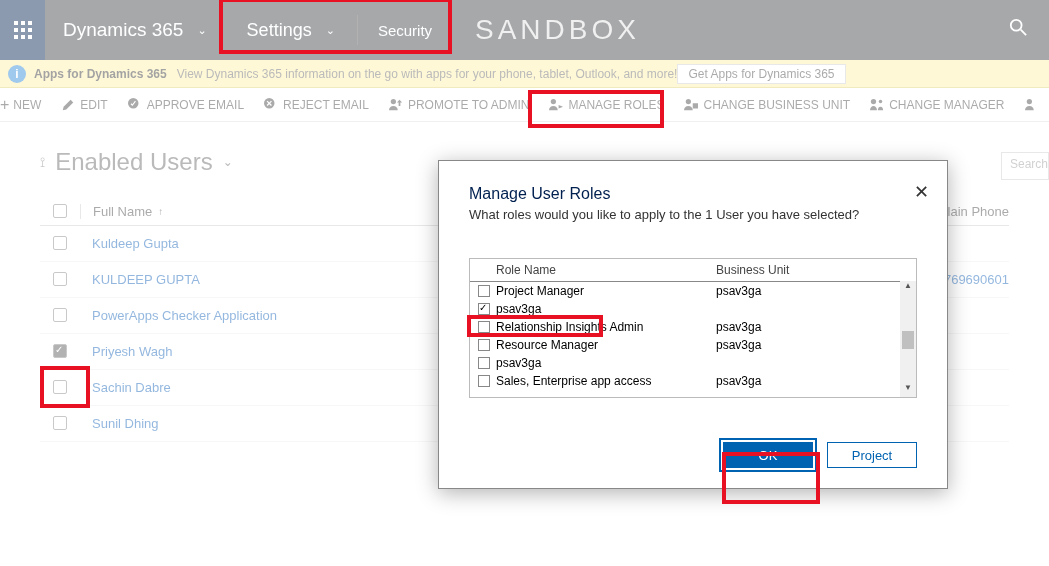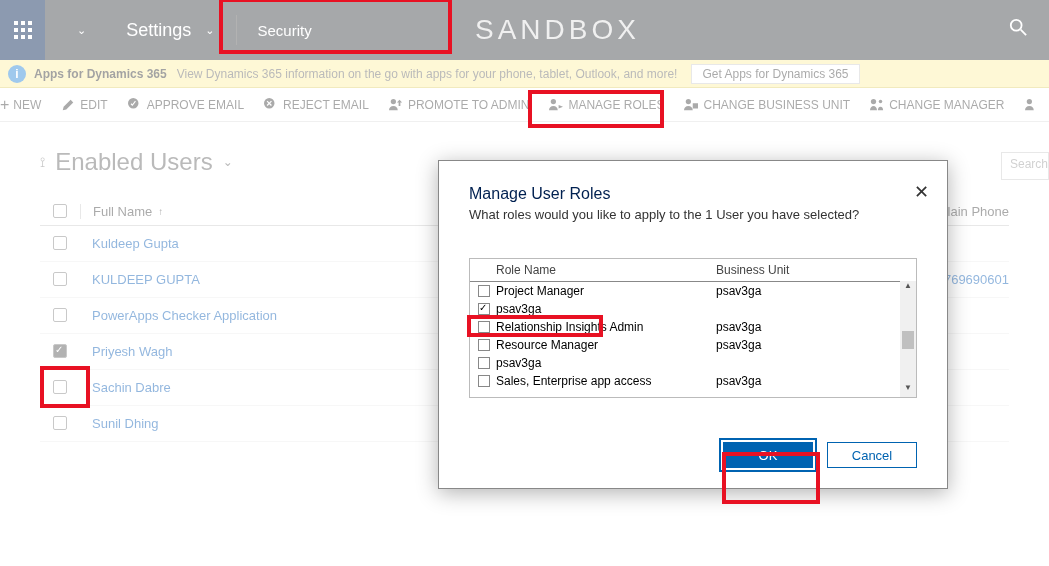--- a/index.html
+++ b/index.html
@@ -15,21 +15,21 @@
   .nav-settings .nav-chevron { margin-left: 14px; }
   .nav-security { display: flex; align-items: center; padding: 0 20px; font-size: 15px; border-left: 1px solid #555; height: 30px; align-self: center; }
   .nav-sandbox { position: absolute; left: 50%; transform: translateX(-30%); top: 0; height: 60px; display: flex; align-items: center; font-size: 28px; letter-spacing: 4px; font-weight: 300; color: #ddd; }
   .nav-search-icon { position: absolute; right: 22px; top: 18px; }
   .nav-search-icon svg { width: 18px; height: 18px; stroke: #fff; fill: none; }
 
   
   .infobar { height: 28px; background: #fdf0a5; border-bottom: 1px solid #e0d070; display: flex; align-items: center; padding-left: 8px; font-size: 12px; color: #333; }
   .info-icon { width: 18px; height: 18px; background: #2b88d8; border-radius: 50%; color:#fff; display:flex;align-items:center;justify-content:center;font-weight:bold;font-size:12px;margin-right:8px; }
   .infobar .bold { font-weight: 600; margin-right: 10px; }
-  .infobar .desc { color: #666; margin-right: 14px; }
+  .infobar .desc { color: #666; margin-right: 0; }
   .infobar .linkbtn { background: #fff; border:1px solid #ccc; padding:2px 10px; font-size:12px; color:#444; }
 
   
   .cmdbar { height: 34px; border-bottom: 1px solid #ddd; display: flex; align-items: center; padding-left: 0; font-size: 12px; color:#444; }
   .cmdbar .cmd { display:flex; align-items:center; margin-right: 20px; white-space: nowrap; }
   .cmdbar .cmd svg { width:14px; height:14px; margin-right:5px; fill:#444; }
   .cmdbar .cmd.plus::before { content:"+"; font-size:16px; margin-right:4px; font-weight:400; }
 
   
   .viewarea { padding: 26px 0 0 40px; }
@@ -96,20 +96,21 @@
         <rect x="14" y="0" width="4" height="4"></rect>
         <rect x="0" y="7" width="4" height="4"></rect>
         <rect x="7" y="7" width="4" height="4"></rect>
         <rect x="14" y="7" width="4" height="4"></rect>
         <rect x="0" y="14" width="4" height="4"></rect>
         <rect x="7" y="14" width="4" height="4"></rect>
         <rect x="14" y="14" width="4" height="4"></rect>
       </svg>
   </div>
   <div class="nav-brand">
+    <span>Dynamics 365</span>
     <span class="nav-chevron">⌄</span>
   </div>
   <div class="nav-settings">
     <span>Settings</span>
     <span class="nav-chevron">⌄</span>
   </div>
   <div class="nav-security">
     <span>Security</span>
   </div>
   <div class="nav-sandbox">SANDBOX</div>
@@ -303,21 +304,21 @@
         </div>
       </div>
     <div class="rlscroll">
       <div class="up">▲</div>
       <div class="thumb"></div>
       <div class="down">▼</div>
     </div>
   </div>
   <div class="dlg-buttons">
     <div class="btn primary">OK</div>
-    <div class="btn">Cancel</div>
+    <div class="btn">Project</div>
   </div>
 </div>
 
 <div class="redbox" style="left:219px; top:-2px; width:233px; height:56px;"></div>
 <div class="redbox" style="left:528px; top:90px; width:136px; height:38px;"></div>
 <div class="redbox" style="left:40px; top:366px; width:50px; height:42px;"></div>
 <div class="redbox" style="left:467px; top:315px; width:136px; height:22px;"></div>
 <div class="redbox" style="left:722px; top:452px; width:98px; height:52px;"></div>
 
 </body></html>

